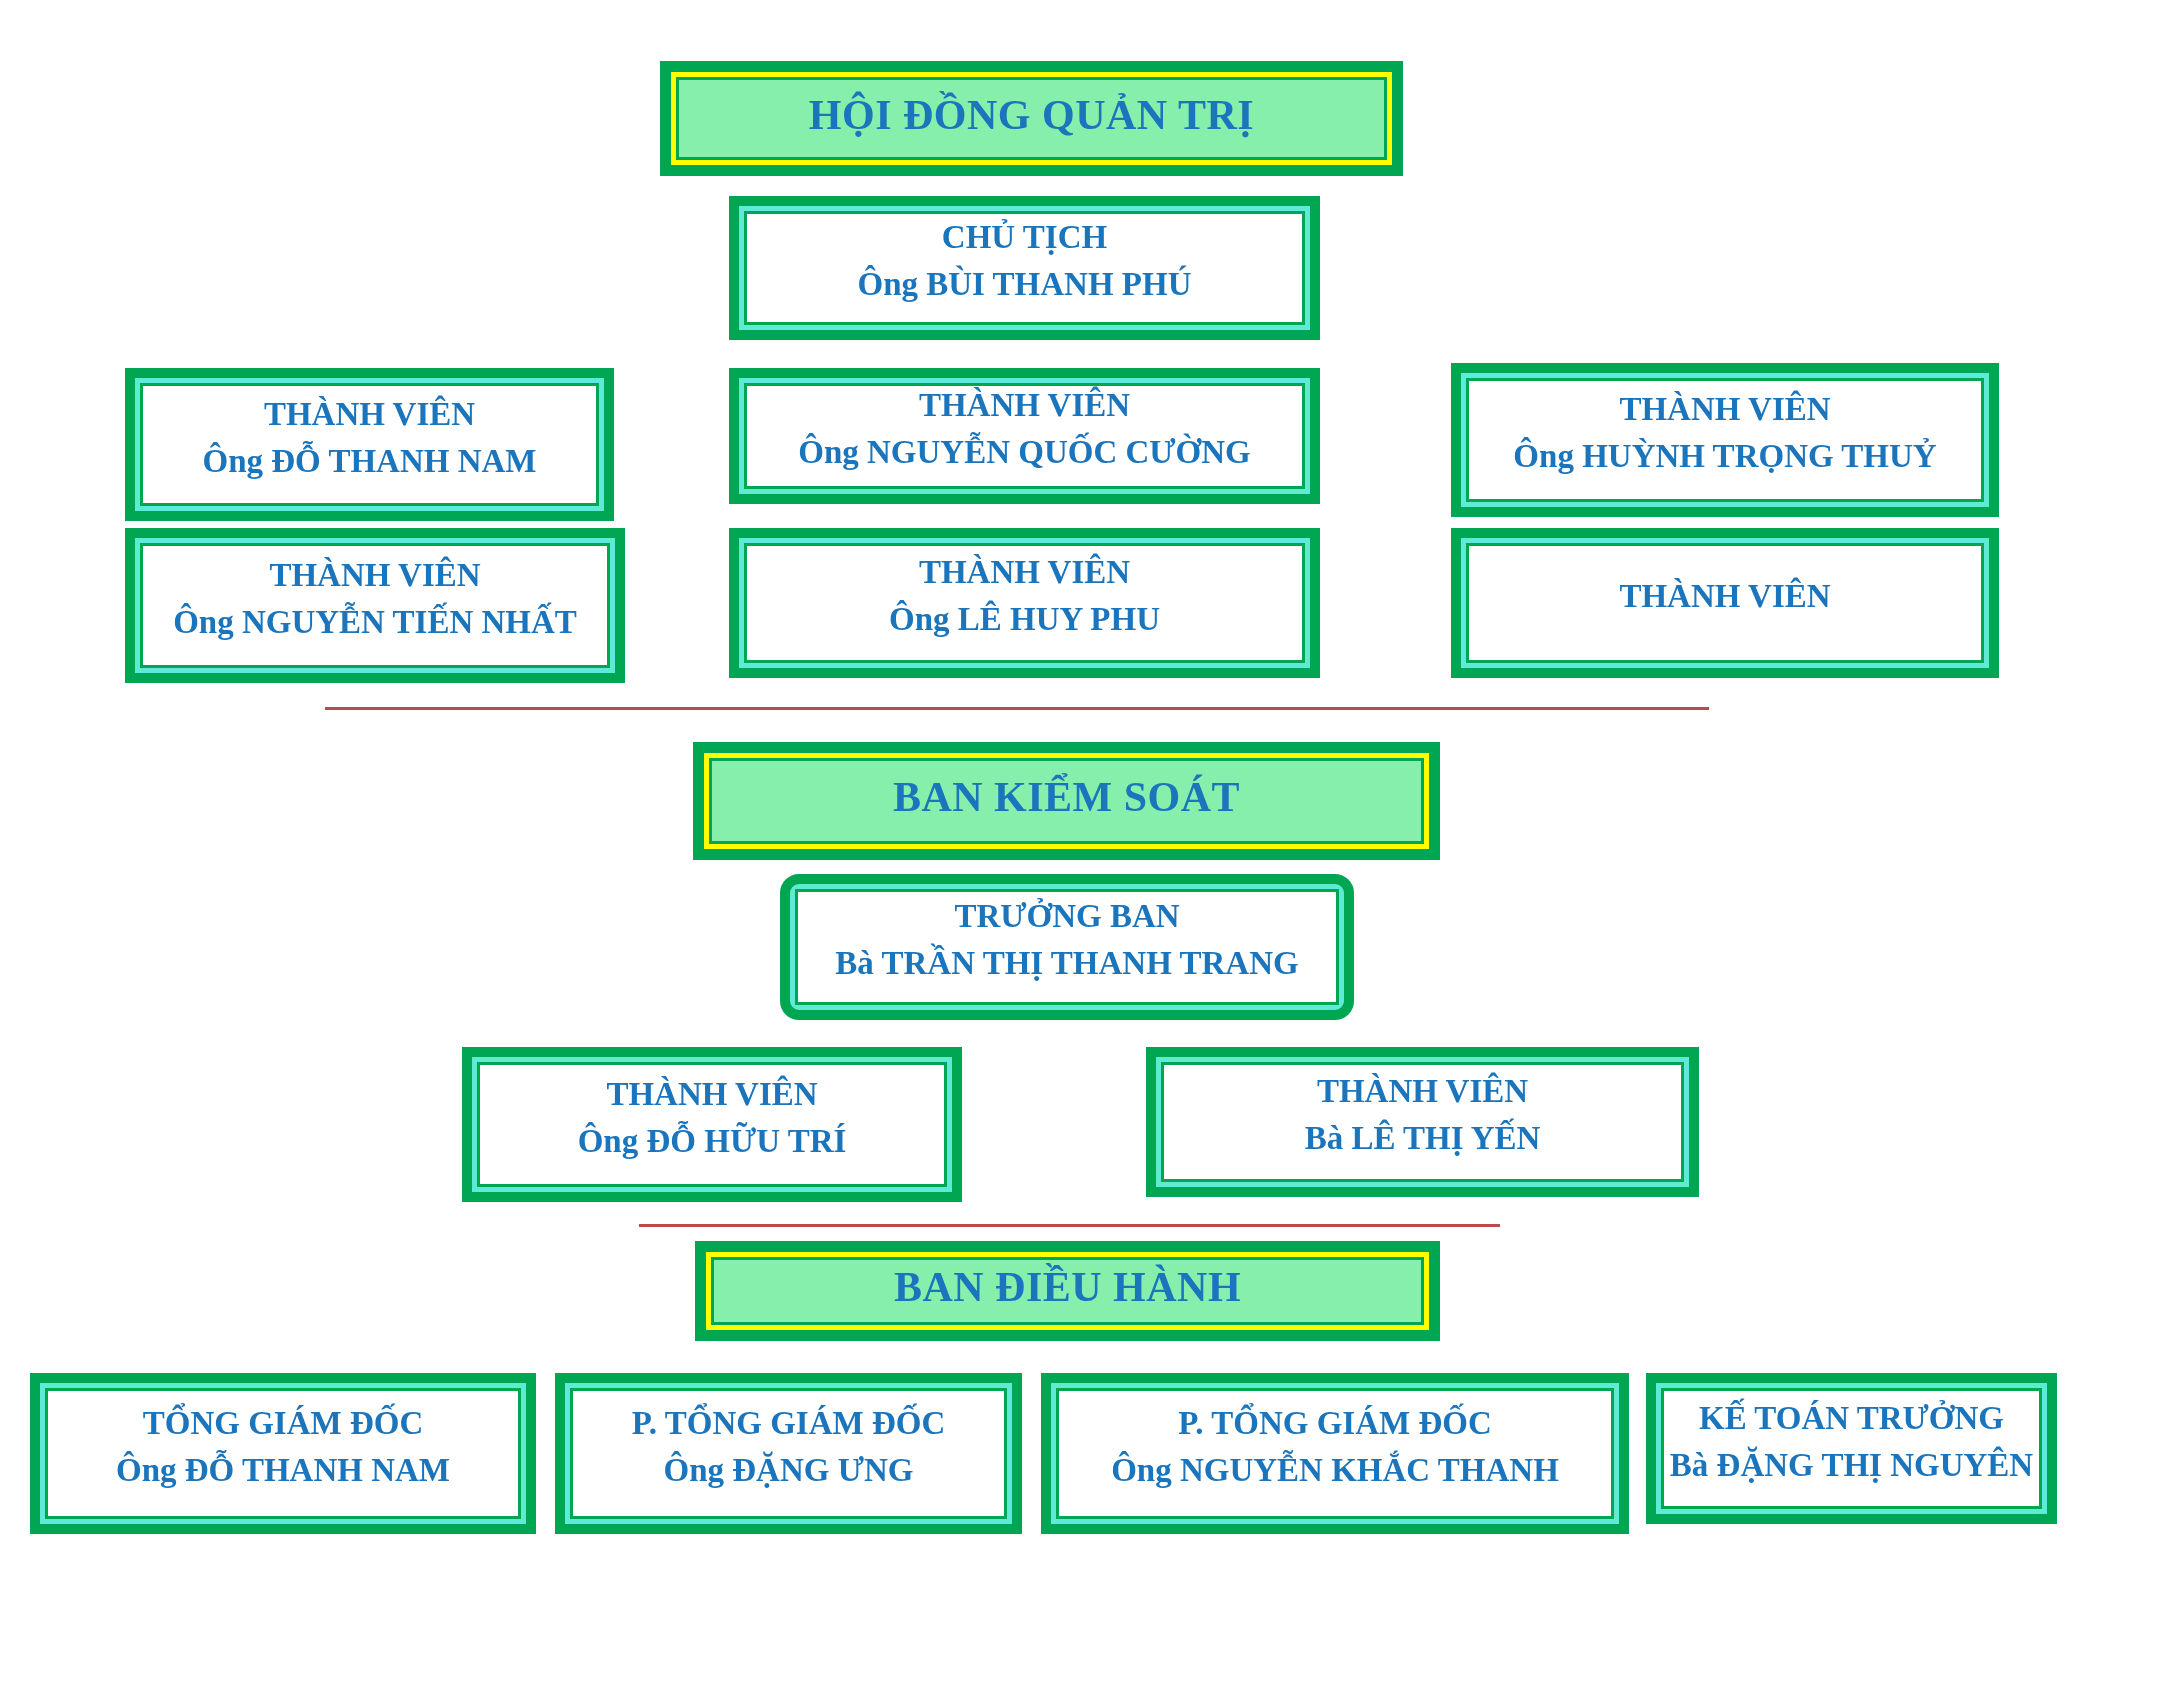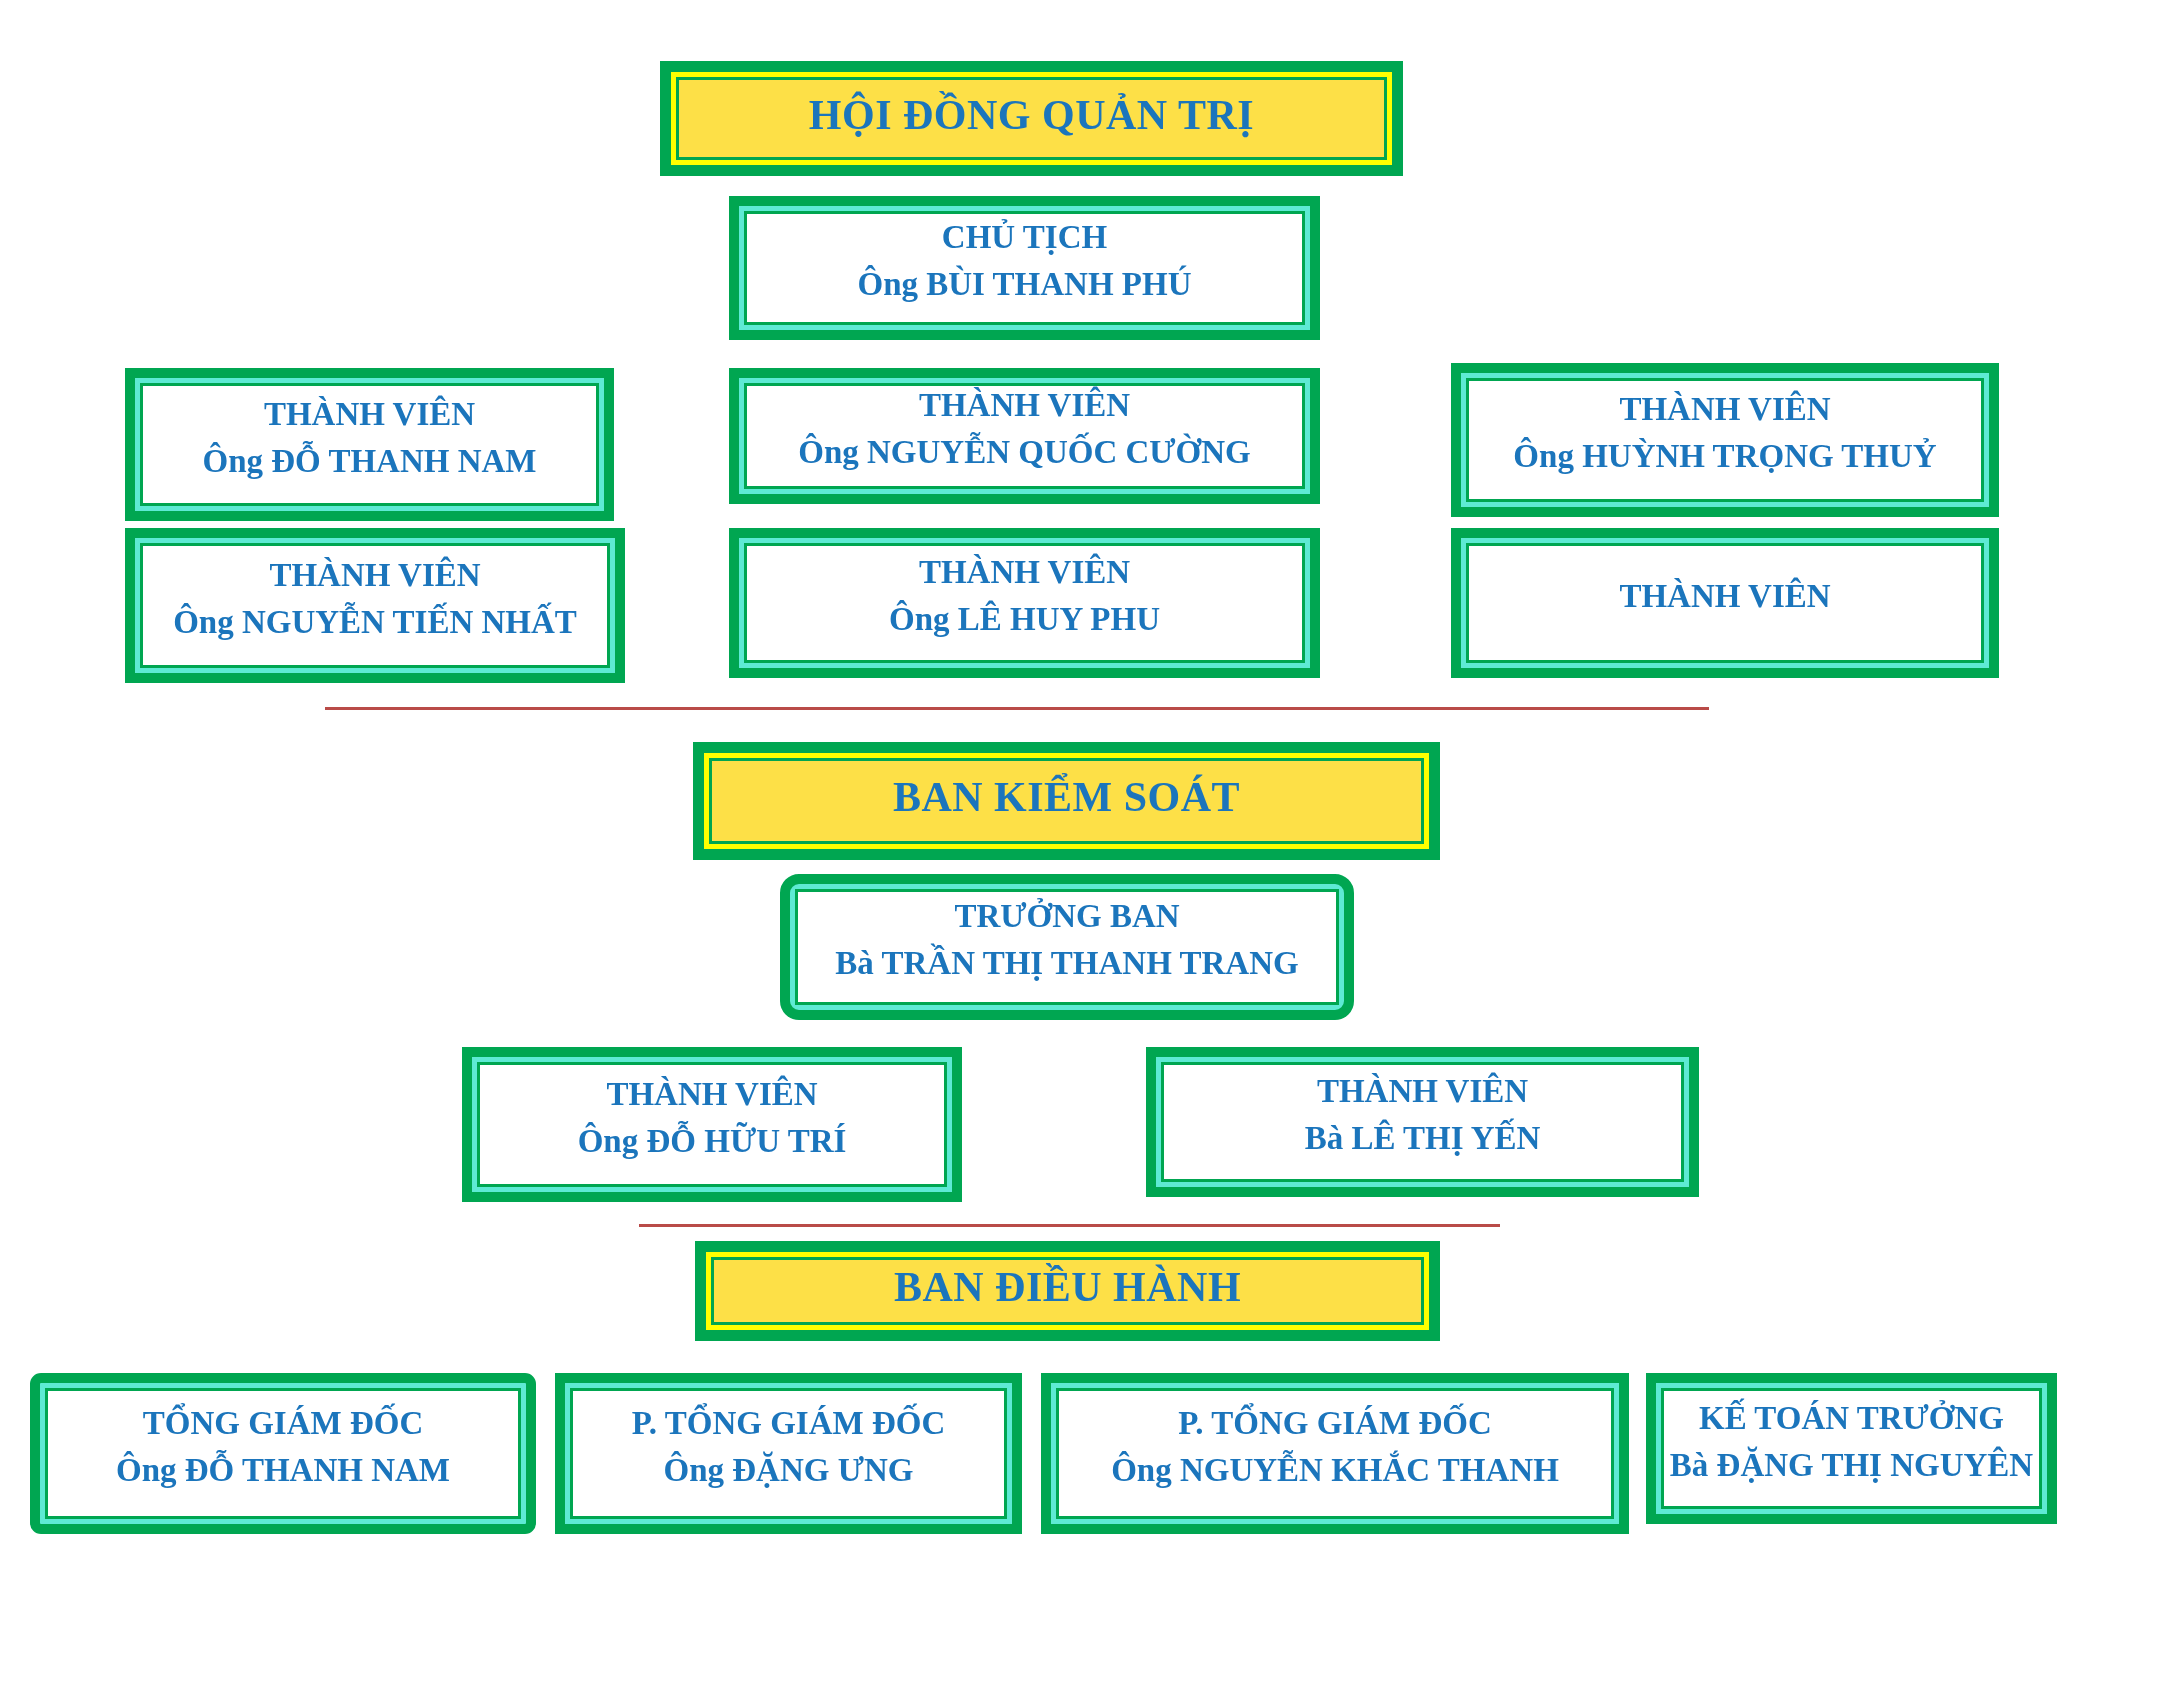--- a/index.html
+++ b/index.html
@@ -28,21 +28,21 @@
     display: flex;
     flex-direction: column;
     align-items: center;
     justify-content: center;
     text-align: center;
     padding-bottom: 14px;
   }
   .box.white { background: #5eead4; }
   .box.white .inner { background: #ffffff; }
   .box.yellow { background: #FFFF00; border-width: 11px; }
-  .box.yellow .inner { background: #fde047; padding-bottom: 8px; }
+  .box.yellow .inner { background: #86efac; padding-bottom: 8px; }
   .header-text {
     color: #1B75BC;
     font-weight: bold;
     font-size: 42px;
     letter-spacing: 0.5px;
     white-space: nowrap;
   }
   .role, .person {
     color: #1B75BC;
     font-weight: bold;
@@ -145,21 +145,21 @@
   </div>
 
   <div class="divider" style="left:639px; top:1224px; width:861px;"></div>
 
   <div class="box yellow" style="left:695px; top:1241px; width:745px; height:100px;">
     <div class="inner">
       <div class="header-text">BAN ĐIỀU HÀNH</div>
     </div>
   </div>
 
-  <div class="box white" style="left:30px; top:1373px; width:506px; height:161px;border-radius:11px;">
+  <div class="box white" style="left:30px; top:1373px; width:506px; height:161px;">
     <div class="inner">
       <div class="role">TỔNG GIÁM ĐỐC</div>
       <div class="person">Ông ĐỖ THANH NAM</div>
     </div>
   </div>
 
   <div class="box white" style="left:555px; top:1373px; width:467px; height:161px;">
     <div class="inner">
       <div class="role">P. TỔNG GIÁM ĐỐC</div>
       <div class="person">Ông ĐẶNG ƯNG</div>

